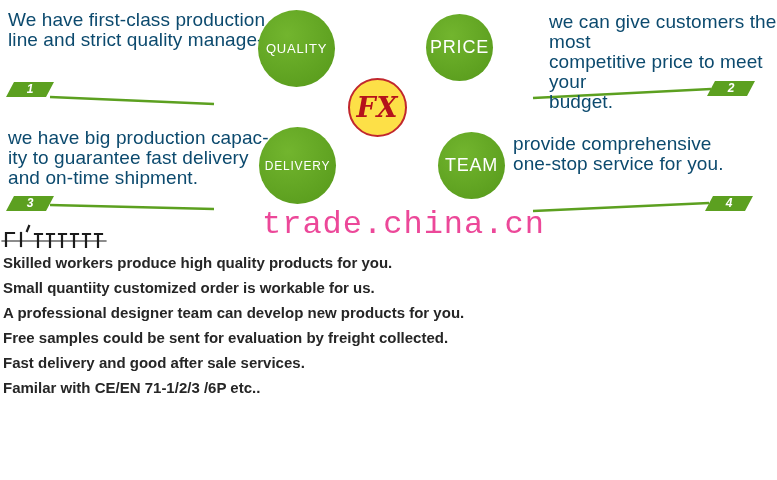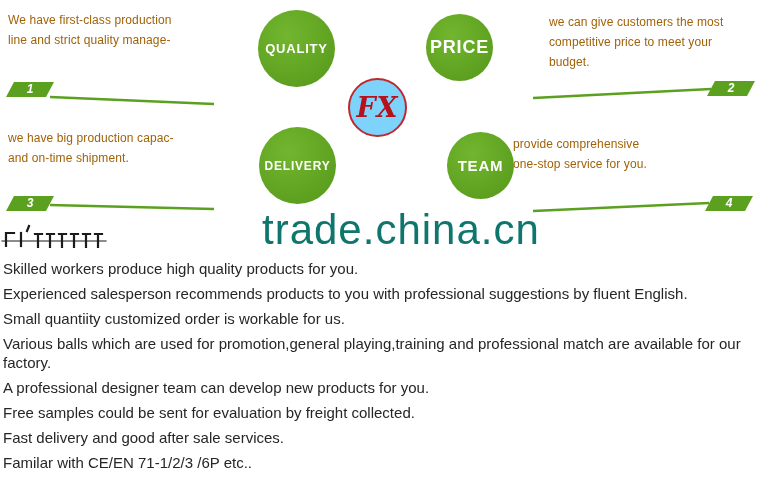--- a/index.html
+++ b/index.html
@@ -16,22 +16,22 @@
 
   .svg-overlay {
     position: absolute;
     left: 0; top: 0;
     pointer-events: none;
   }
 
   
   .desc {
     position: absolute;
-    color: #a16207;
-    font-size: 12px;
+    color: #0c4a6e;
+    font-size: 19px;
     line-height: 20px;
     letter-spacing: 0.1px;
   }
   .desc-tl { left: 8px;   top: 10px;  }
   .desc-tr { left: 513px; top: 12px; margin-left: 36px;  }
   .desc-bl { left: 8px;   top: 128px; }
   .desc-br { left: 513px; top: 134px; }
 
   
   .badge {
@@ -57,69 +57,70 @@
   .badge-4 { left: 709px; top: 196px; }
 
   
   .circle {
     position: absolute;
     border-radius: 50%;
     display: flex;
     align-items: center;
     justify-content: center;
     color: #ffffff;
-    font-weight: bold;
+    font-weight: normal;
     letter-spacing: 0.8px;
     background: radial-gradient(circle at 38% 32%, #72b52e, #55981a);
   }
   .circle-quality  { left: 258px; top: 10px;  width: 77px; height: 77px; font-size: 13px;   }
   .circle-price    { left: 426px; top: 14px;  width: 67px; height: 67px; font-size: 18px;   }
   .circle-delivery { left: 259px; top: 127px; width: 77px; height: 77px; font-size: 12px; }
-  .circle-team     { left: 447px; top: 132px; width: 67px; height: 67px; font-size: 15px;   }
+  .circle-team     { left: 438px; top: 132px; width: 67px; height: 67px; font-size: 18px;   }
 
   
   .fx-circle {
     position: absolute;
     left: 348px; top: 78px;
     width: 59px; height: 59px;
     border-radius: 50%;
-    background: #7dd3fc;
+    background: #fde047;
     border: 2px solid #c1272d;
     display: flex;
     align-items: center;
     justify-content: center;
   }
   .fx-text {
     font-family: "DejaVu Serif", serif;
     font-style: italic;
     font-weight: bold;
     font-size: 27px;
     color: #b5121b;
     letter-spacing: 1px;
   }
 
   
   .watermark {
     position: absolute;
     left: 262px; top: 206px;
-    font-size: 42px;
-    color: #0f766e;
+    font-size: 32px;
+    color: #ec4899;
     letter-spacing: 1px;
+    font-family: Liberation Mono, monospace;
   }
 
   
   .bullets {
     position: absolute;
     left: 3px; top: 253px;
     width: 772px;
     color: #262626;
     font-size: 15px;
     line-height: 19px;
   }
-  .bullets p { margin: 6px 0 6px 0; }
+  .bullets p { margin: 0 0 6px 0; font-weight: bold; }
 </style>
 </head>
 <body>
 
 <div class="canvas">
 
   <svg class="svg-overlay" width="777" height="480" aria-hidden="true">
     <line x1="50" y1="97" x2="214" y2="104" stroke="#5ca020" stroke-width="2.4"></line>
     <line x1="533" y1="98" x2="711" y2="89" stroke="#5ca020" stroke-width="2.4"></line>
     <line x1="50" y1="205" x2="214" y2="209" stroke="#5ca020" stroke-width="2.4"></line>
@@ -142,20 +143,21 @@
     <div>We have first-class production</div>
     <div>line and strict quality manage-</div>
   </div>
   <div class="desc desc-tr">
     <div>we can give customers the most</div>
     <div>competitive price to meet your</div>
     <div>budget.</div>
   </div>
   <div class="desc desc-bl">
     <div>we have big production capac-</div>
+    <div>ity to guarantee fast delivery</div>
     <div>and on-time shipment.</div>
   </div>
   <div class="desc desc-br">
     <div>provide comprehensive</div>
     <div>one-stop service for you.</div>
   </div>
 
   <div class="badge badge-1">
     <span class="num">1</span>
   </div>
@@ -183,22 +185,20 @@
   </div>
 
   <div class="fx-circle">
     <span class="fx-text">FX</span>
   </div>
 
   <div class="watermark">trade.china.cn</div>
 
   <div class="bullets">
     <p>Skilled workers produce high quality products for you.</p>
-    <p>Experienced salesperson recommends products to you with professional suggestions by fluent English.</p>
     <p>Small quantiity customized order is workable for us.</p>
-    <p>Various balls which are used for promotion,general playing,training and professional match are available for our factory.</p>
     <p>A professional designer team can develop new products for you.</p>
     <p>Free samples could be sent for evaluation by freight collected.</p>
     <p>Fast delivery and good after sale services.</p>
     <p>Familar with CE/EN 71-1/2/3 /6P etc..</p>
   </div>
 
 </div>
 
 </body></html>

